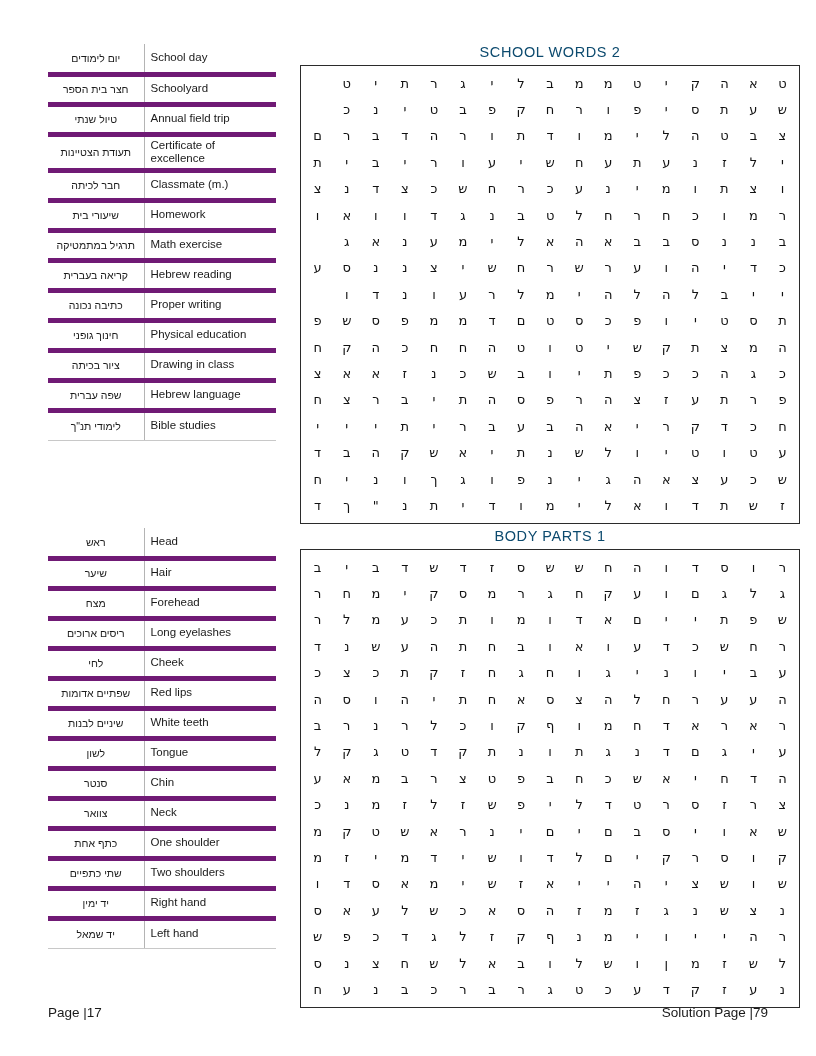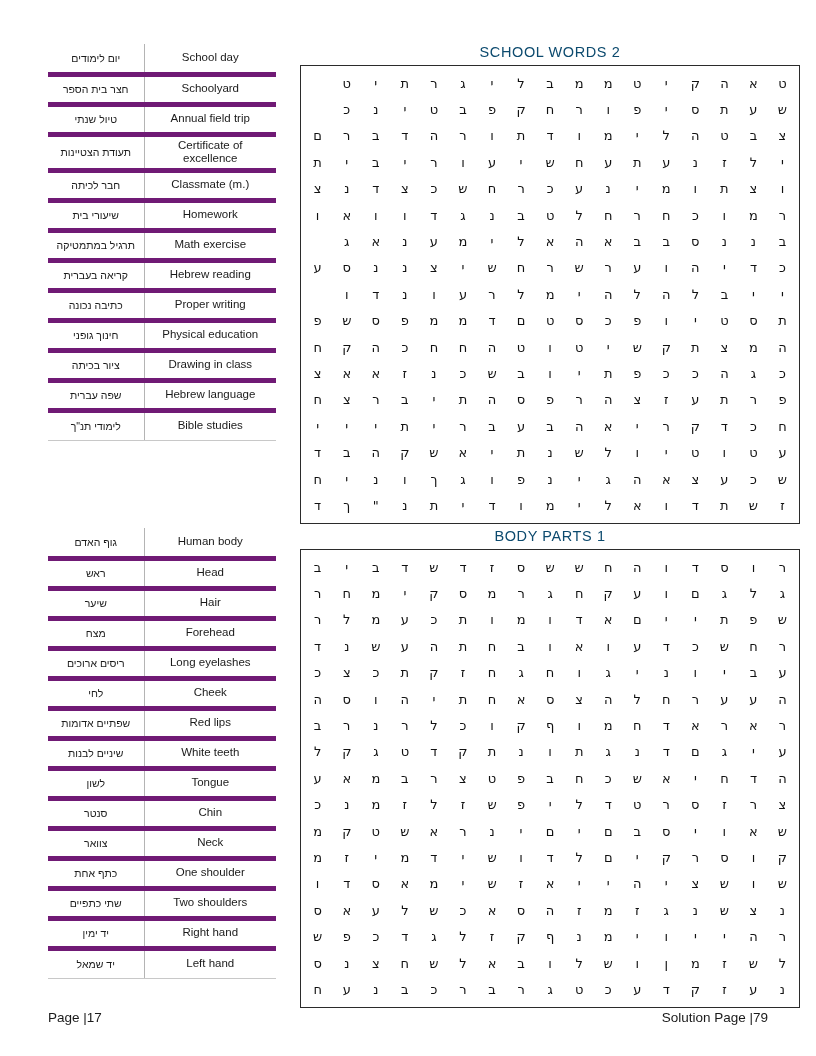--- a/index.html
+++ b/index.html
@@ -51,21 +51,21 @@
   .wordlist tr:first-child td { border-top: none; }
   .wordlist .heb {
     width: 96px;
     text-align: center;
     direction: rtl;
     unicode-bidi: bidi-override;
     border-right: 1px solid #b4b4b4;
     font-size: 10.5px;
   }
   .wordlist .eng {
-    text-align: center;
+    text-align: left;
     font-size: 11.5px;
   }
 
   .wordlist-1 td { height: 30px; }
   .wordlist-2 td { height: 30px; }
 
   
   .grid-area {
     margin-left: 9px;
     width: 500px;
@@ -104,21 +104,20 @@
 
   
   .footer {
     position: absolute;
     left: 48px;
     right: 48px;
     top: 1005px;
     height: 24px;
     display: flex;
     justify-content: space-between;
-    align-items: center;
     font-size: 13.5px;
     color: #1a1a1a;
   }
 </style>
 </head>
 <body>
 
 <div class="page">
 
   <div class="puzzle-block" id="puzzle-block-1">
@@ -505,24 +504,20 @@
             </tbody>
         </table>
       </div>
     </div>
   </div>
 
   <div class="puzzle-block" id="puzzle-block-2">
     <table class="wordlist wordlist-2">
       <tbody id="wordlist-body-2">
           <tr>
-            <td class="heb">גוף האדם</td>
-            <td class="eng">Human body</td>
-          </tr>
-          <tr>
             <td class="heb">ראש</td>
             <td class="eng">Head</td>
           </tr>
           <tr>
             <td class="heb">שיער</td>
             <td class="eng">Hair</td>
           </tr>
           <tr>
             <td class="heb">מצח</td>
             <td class="eng">Forehead</td>

